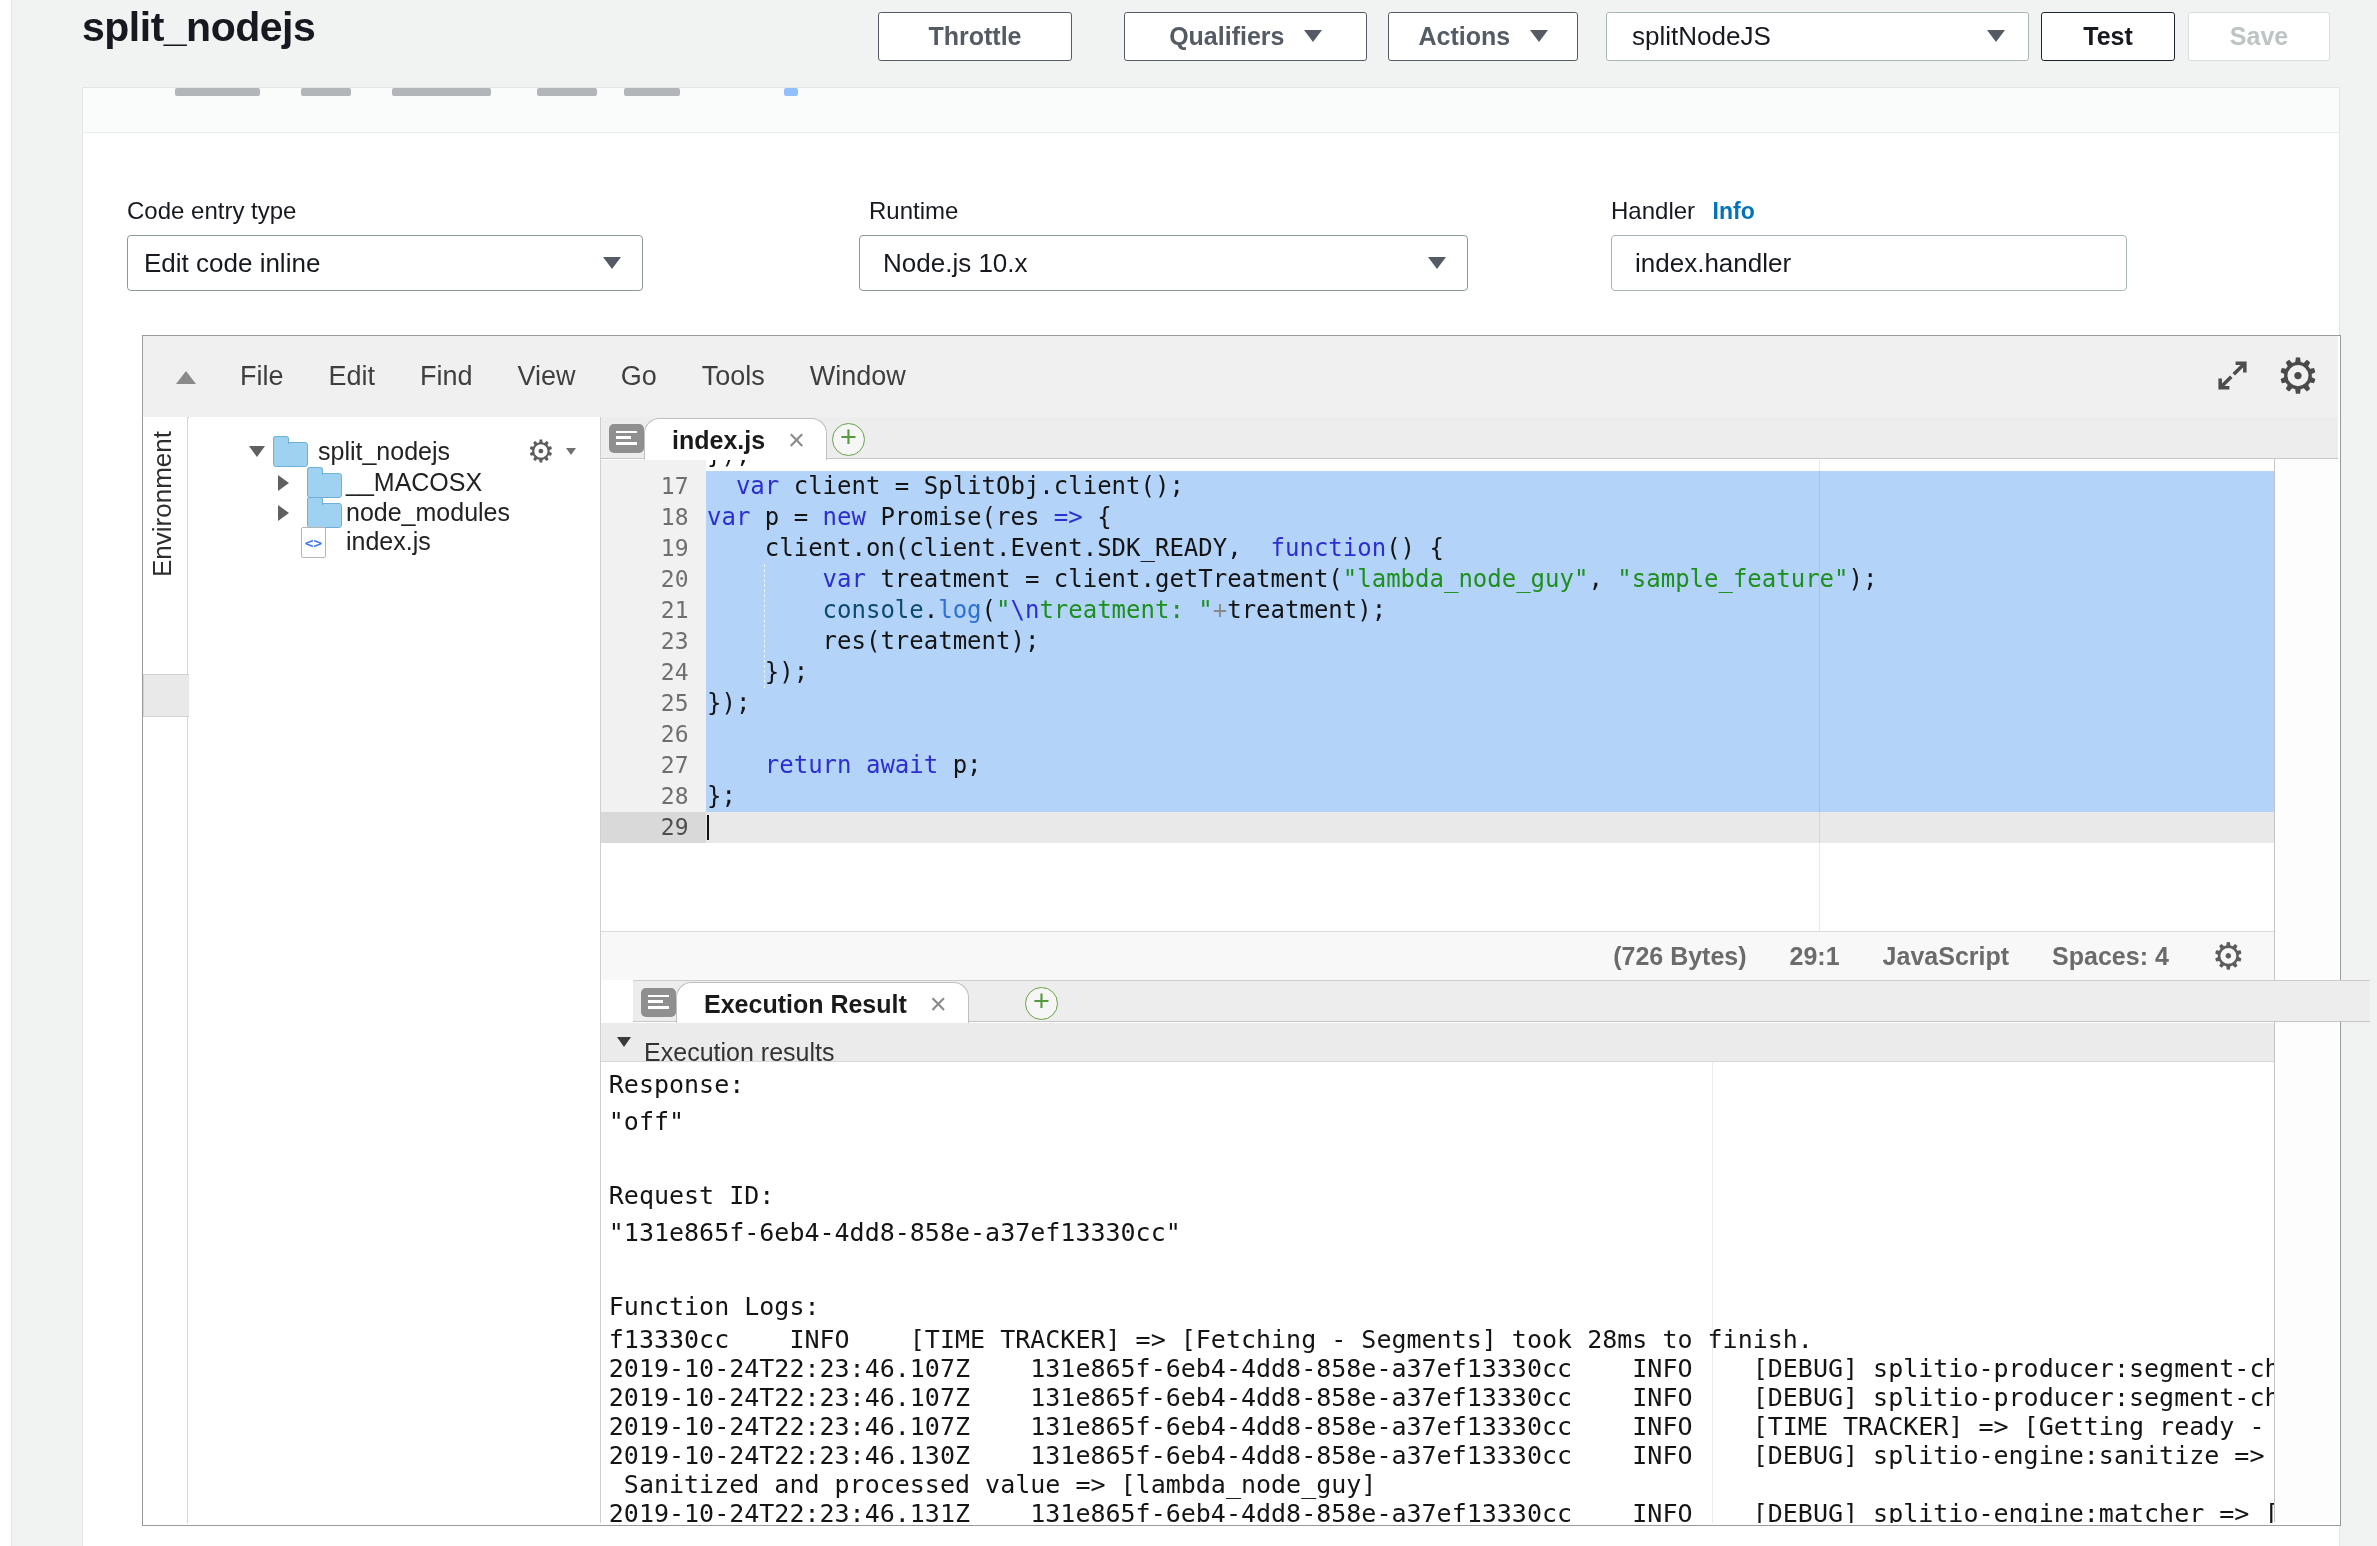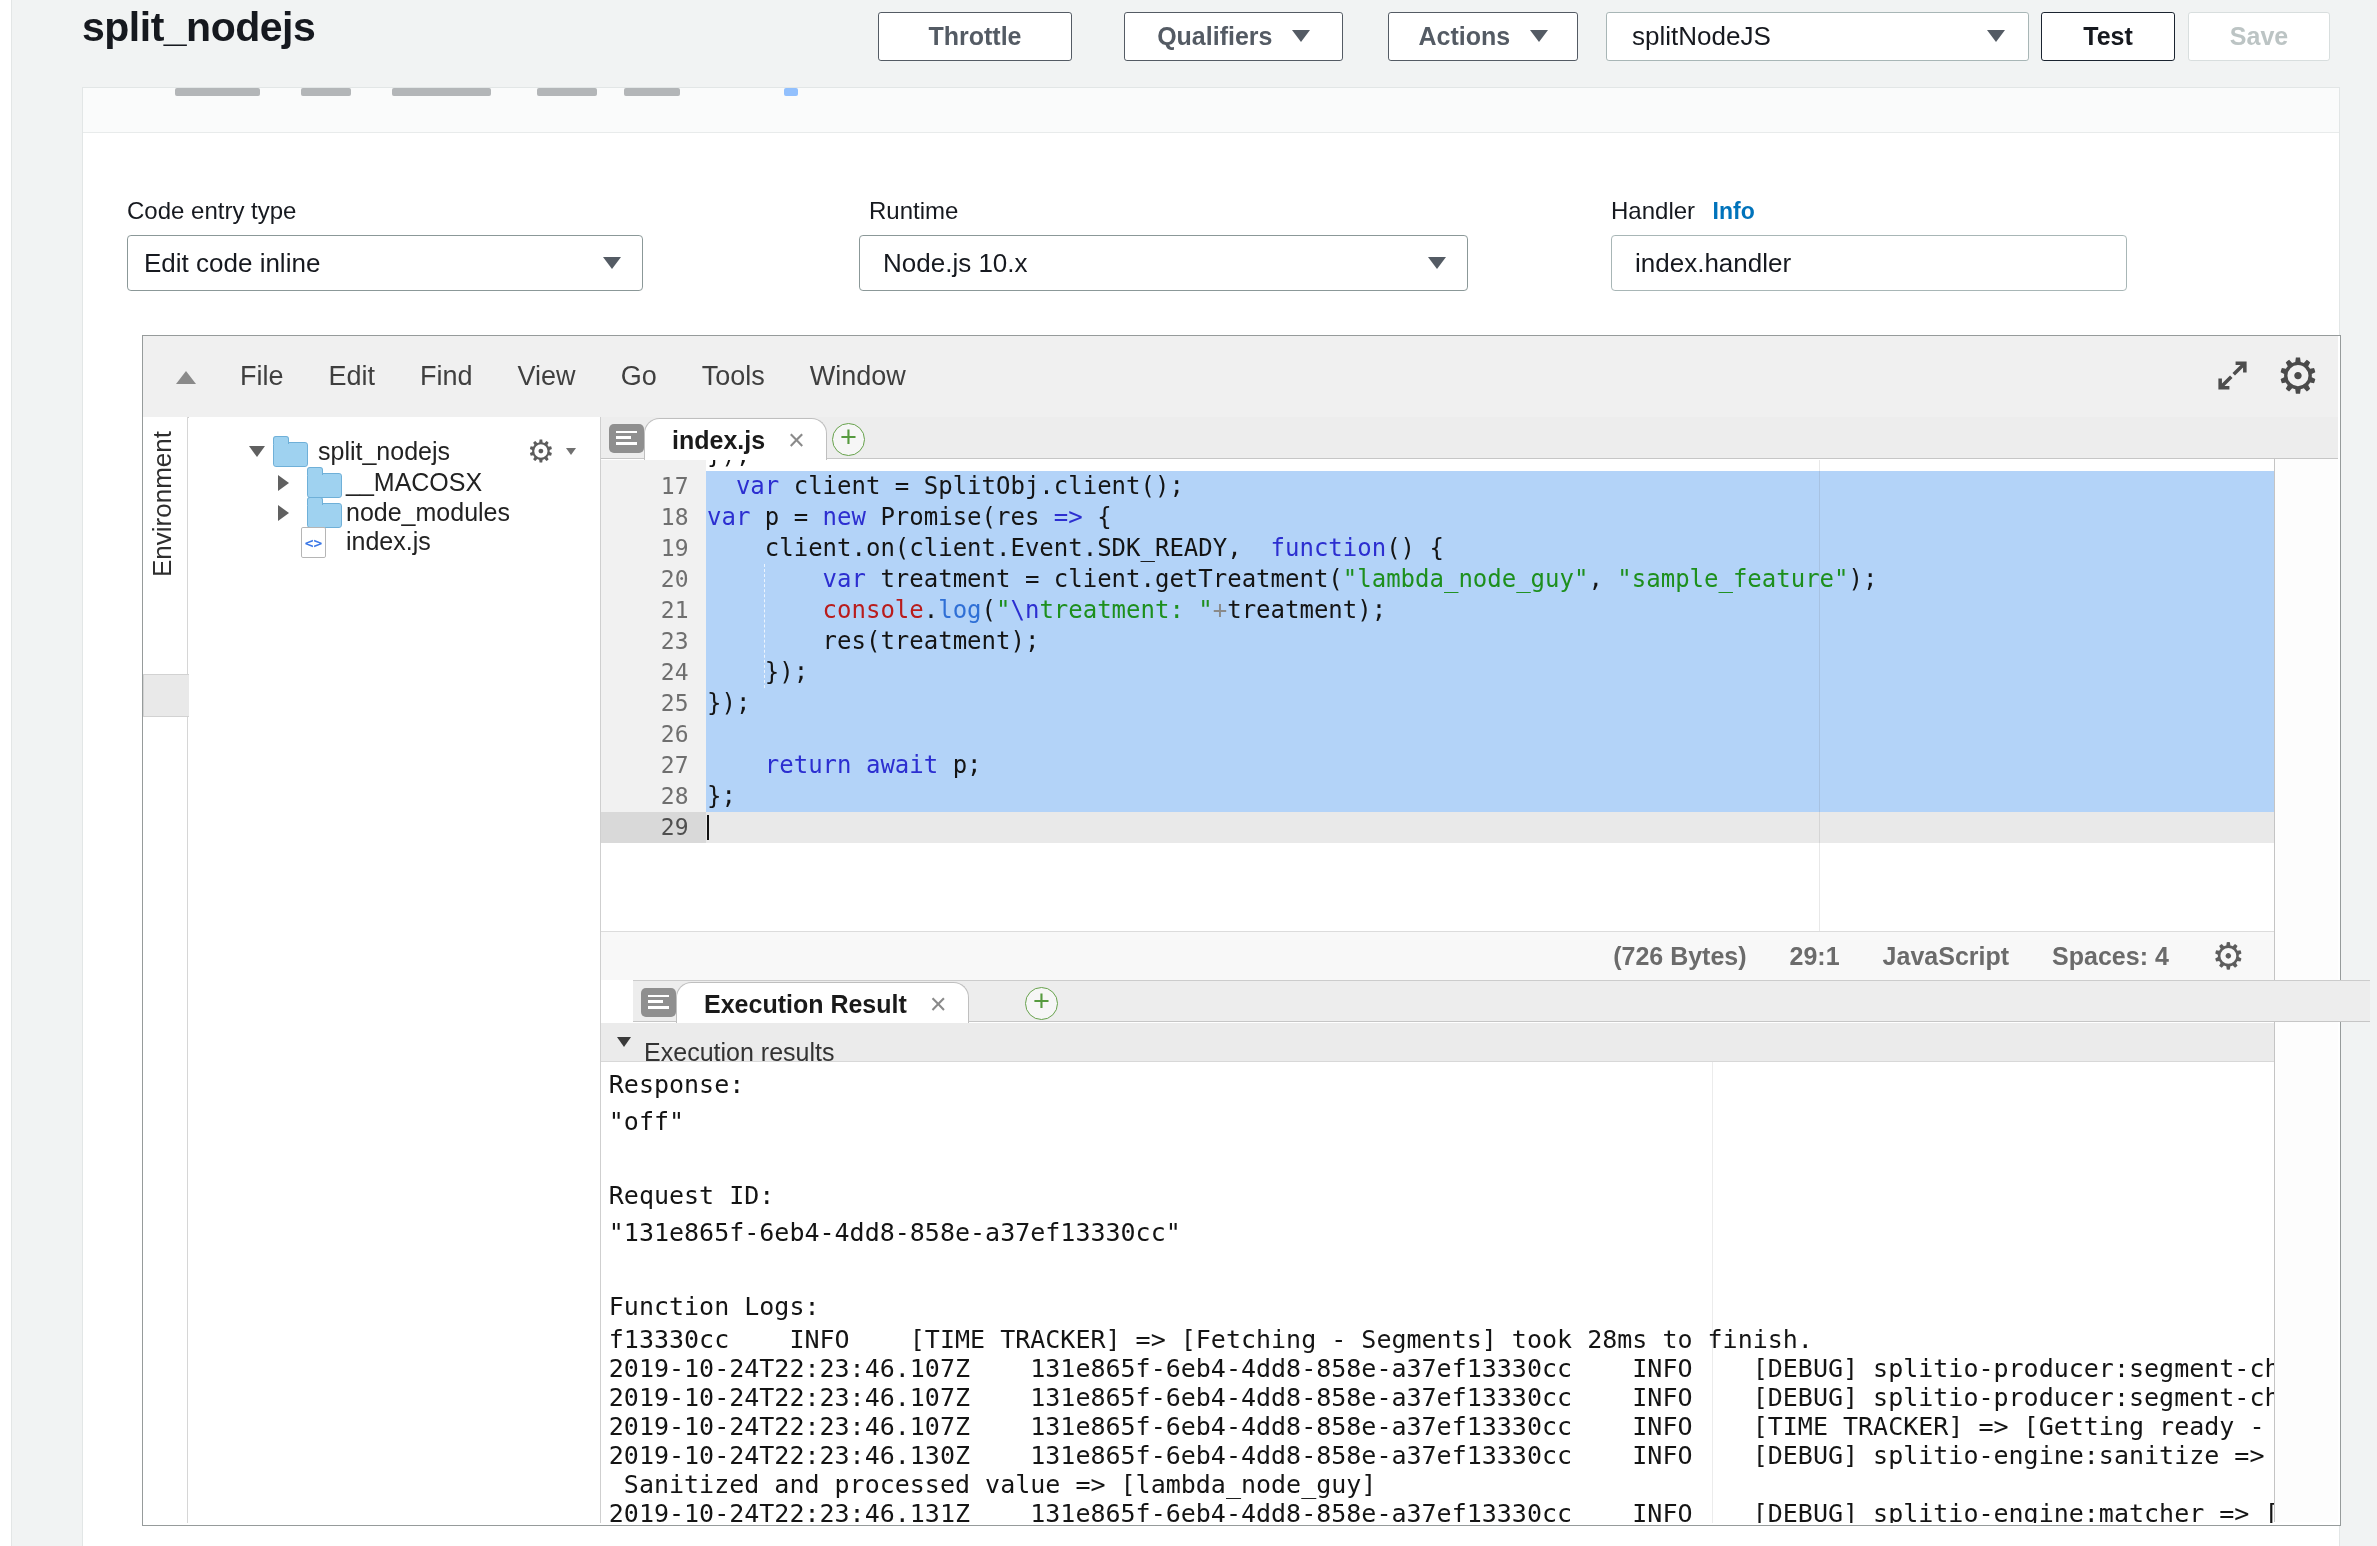--- a/index.html
+++ b/index.html
@@ -7,21 +7,21 @@
        font-family:"Liberation Sans",sans-serif;color:#16191f;position:relative;}
   .abs{position:absolute;box-sizing:border-box;}
   
   .edge-sliver{left:0;top:0;width:11.6px;height:1547px;background:#fff;border-right:1px solid #e3e6e6;}
   .page-title{left:82px;top:3.9px;font-size:41px;font-weight:600;letter-spacing:-0.5px;color:#16191f;}
   .hbtn{top:11.6px;height:49px;border-radius:2.9px;background:#fff;display:flex;align-items:center;
         justify-content:center;font-weight:700;font-size:25px;color:#545b64;gap:19.4px;cursor:pointer;}
   .caret{width:0;height:0;border-left:9.7px solid transparent;border-right:9.7px solid transparent;
          border-top:12.6px solid #545b64;}
   #btn-throttle{left:878px;width:194px;border:1.9px solid #545b64;}
-  #btn-qualifiers{left:1124px;width:219px;border:1.9px solid #545b64;}
+  #btn-qualifiers{left:1124px;width:243px;border:1.9px solid #545b64;}
   #btn-actions{left:1388px;width:190px;border:1.9px solid #545b64;}
   #alias-select{left:1606px;width:423px;top:11.6px;height:49px;border:1.9px solid #a8b6b6;border-radius:2.9px;
         background:#fff;display:flex;align-items:center;padding:0 25px;font-size:26px;color:#16191f;cursor:pointer;}
   #alias-select .caret{position:absolute;right:23px;}
   #btn-test{left:2041px;width:134px;border:1.9px solid #1b2430;color:#16191f;}
   #btn-save{left:2188px;width:142px;border:1.9px solid #d8dede;color:#bcc4c4;}
   
   .card{left:82px;top:87px;width:2258px;height:1459px;background:#fff;border:1px solid #e2e6e6;border-bottom:none;}
   .card-strip{position:absolute;left:0;top:0;width:100%;height:44px;background:#fafbfb;border-bottom:1px solid #e8ebeb;overflow:hidden;}
   .frag{position:absolute;top:0;height:7.8px;border-radius:1.9px;background:#5d6166;opacity:.45;}
@@ -77,21 +77,21 @@
   .codemargin{position:absolute;left:1218px;top:0;height:100%;width:1px;background:rgba(100,100,100,.15);z-index:3;}
   .indentguide{position:absolute;left:163px;top:104px;height:124px;border-left:1.9px dashed rgba(255,255,255,.75);z-index:2;}
   .crows{position:absolute;left:0;top:-20.4px;width:100%;}
   .crow{display:flex;height:31px;font-family:"DejaVu Sans Mono",monospace;font-size:24px;line-height:31px;}
   .gut{width:105px;background:#f1f1f1;color:#6f6f6f;text-align:right;padding-right:17.5px;font-size:23px;box-sizing:border-box;flex:none;}
   .cline{flex:1;white-space:pre;color:#141414;padding-left:1px;}
   .crow.sel .cline{background:#b3d3f8;}
   .crow.active .cline{background:#e9e9e9;}
   .crow.active .gut{background:#d9d9d9;color:#4f4f4f;}
   .cursor{display:inline-block;width:1.9px;height:25px;background:#111;vertical-align:middle;}
-  .tk-kw{color:#2c2ed0;} .tk-sup{color:#b91c1c;} .tk-met{color:#2e6fd6;}
+  .tk-kw{color:#2c2ed0;} .tk-sup{color:#0c4a6e;} .tk-met{color:#2e6fd6;}
   .tk-str{color:#1d8f1d;} .tk-esc{color:#2c2ed0;} .tk-op{color:#8a8a8a;} .tk-txt{color:#141414;}
   
   .statusbar{left:458px;top:595px;width:1673px;height:49px;background:#f8f8f8;border-top:1px solid #dcdcdc;
              display:flex;align-items:center;justify-content:flex-end;gap:43px;padding-right:29px;
              font-size:25px;font-weight:700;color:#6b6b6b;}
   .statusbar span{cursor:pointer;}
   .status-gear{font-size:37px;color:#5d5d5d;font-weight:400;cursor:pointer;}
   
   #result-tabbar{top:644px;border-top:1px solid #cccccc;margin-left:32px;}
   .resultheader{left:458px;top:687px;width:1673px;height:39px;background:#ebebeb;border-bottom:1px solid #d8d8d8;

